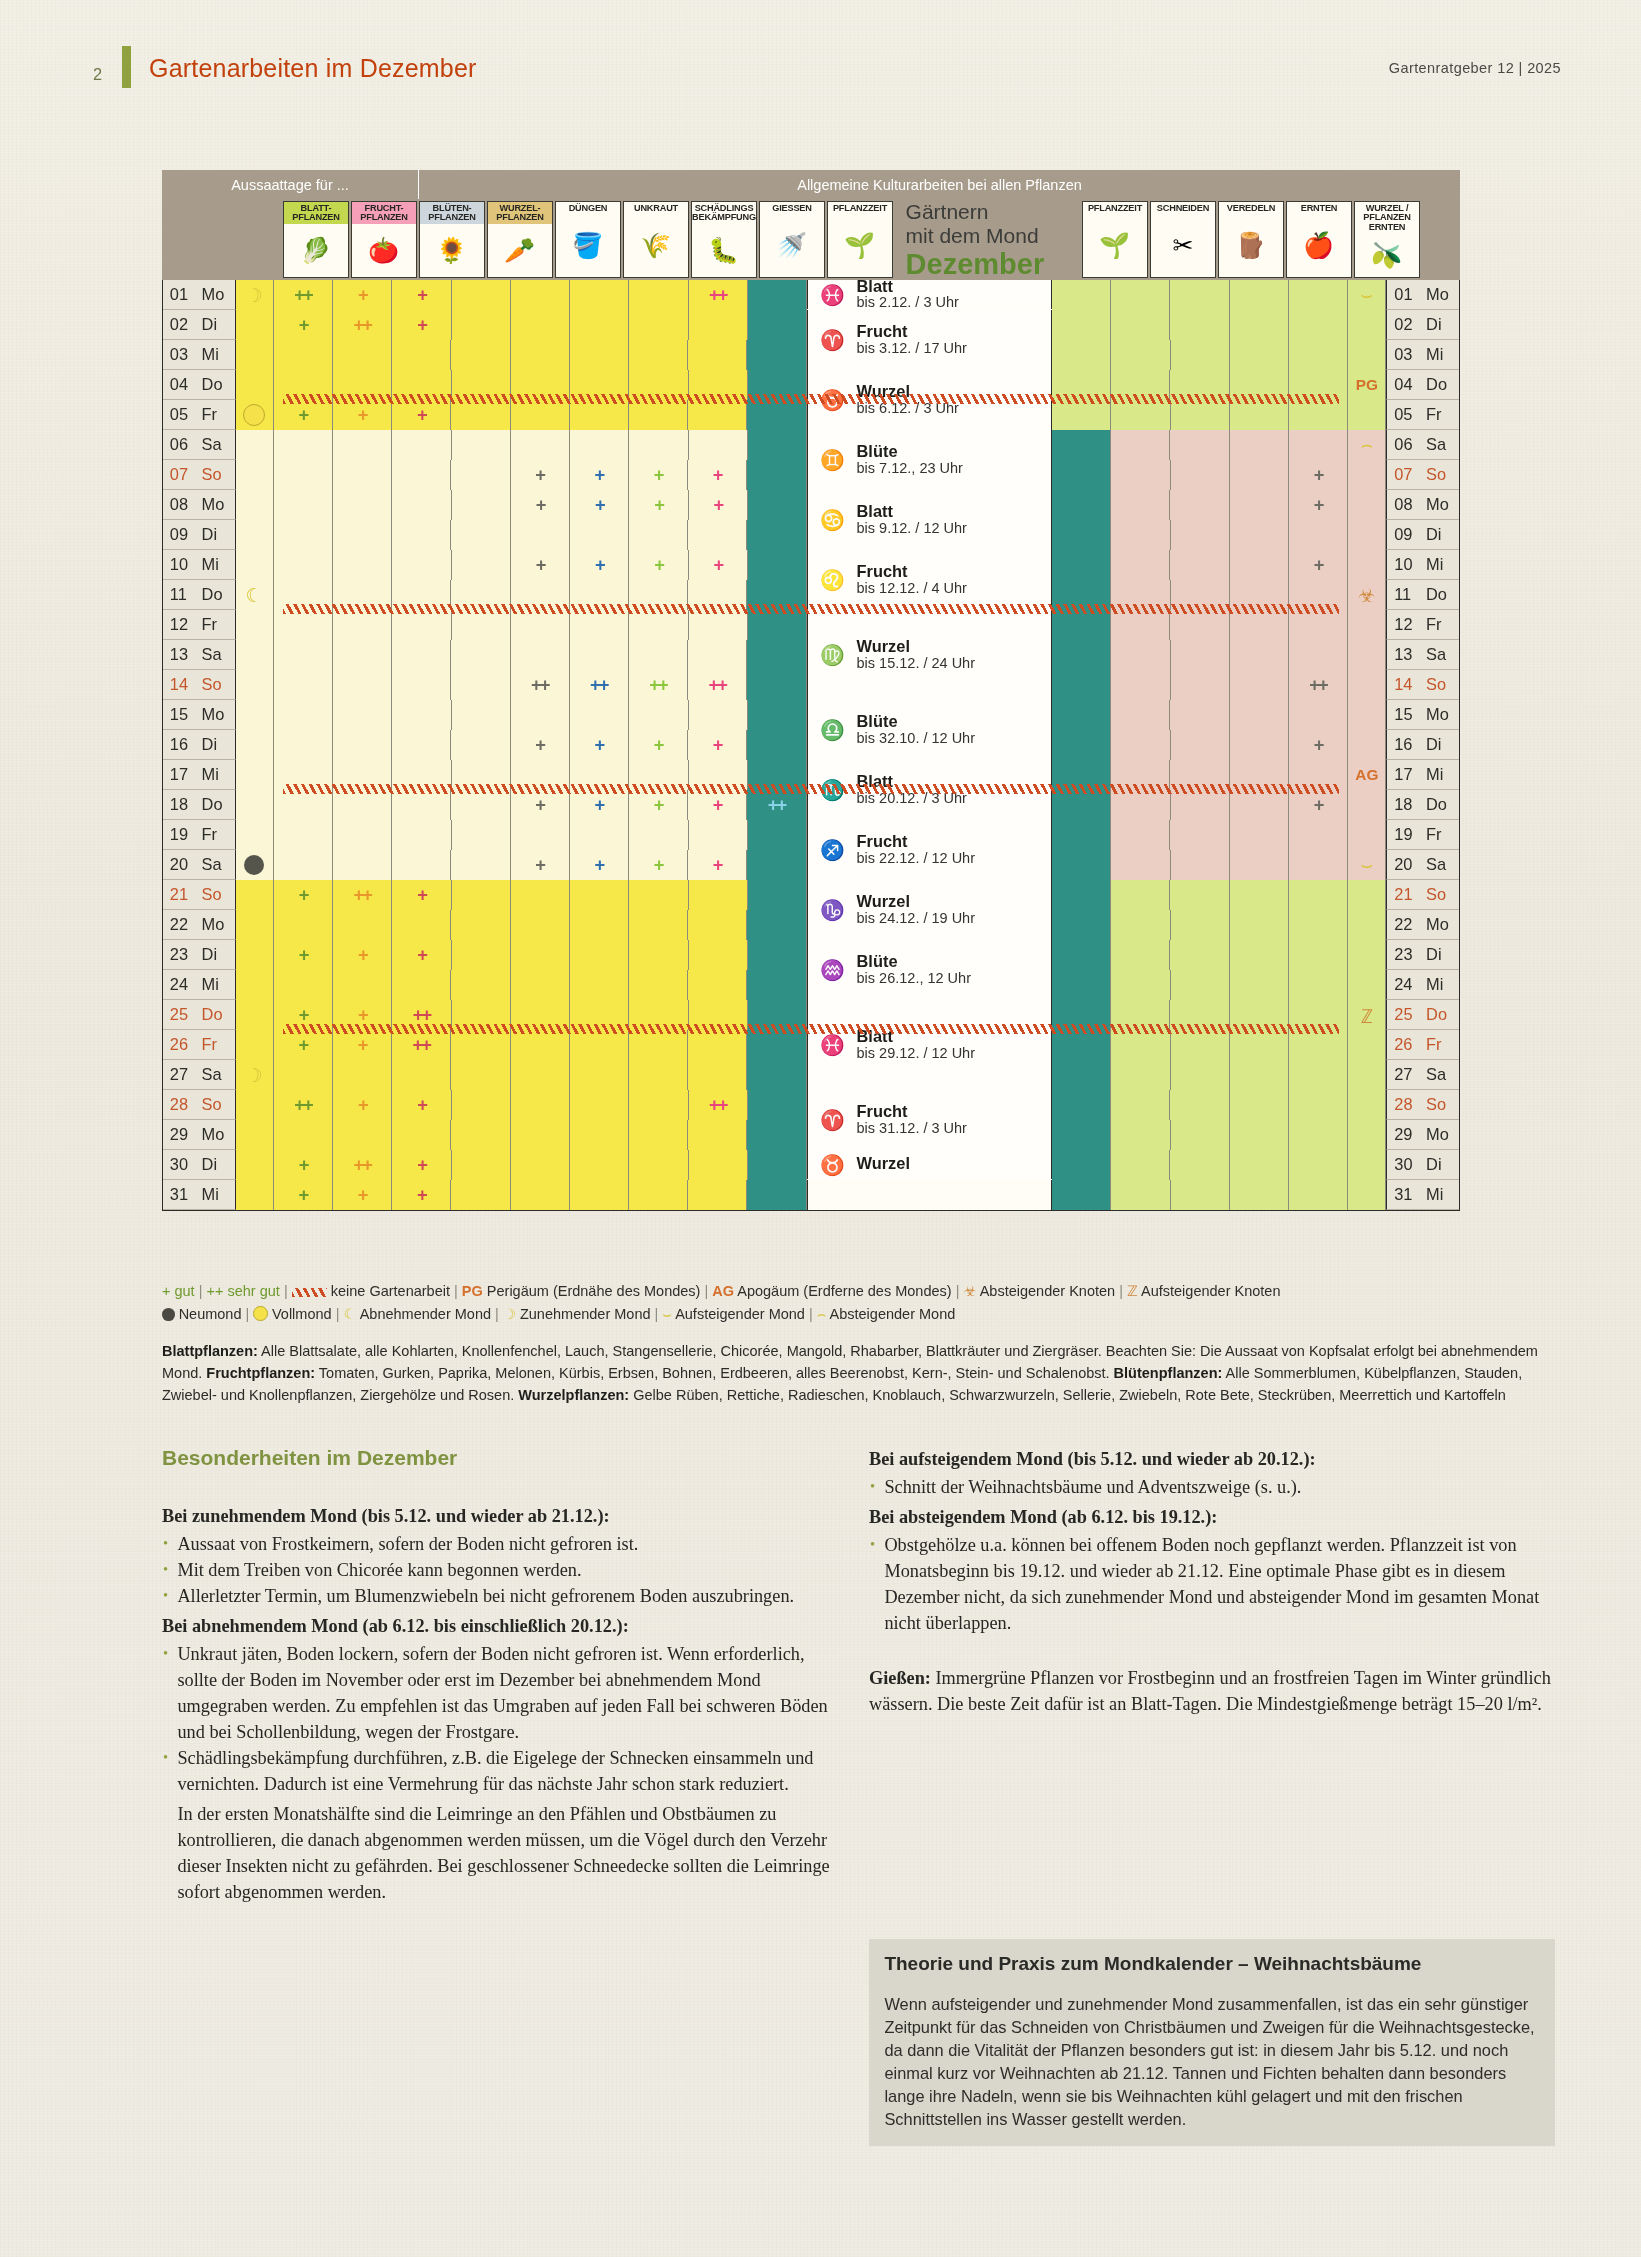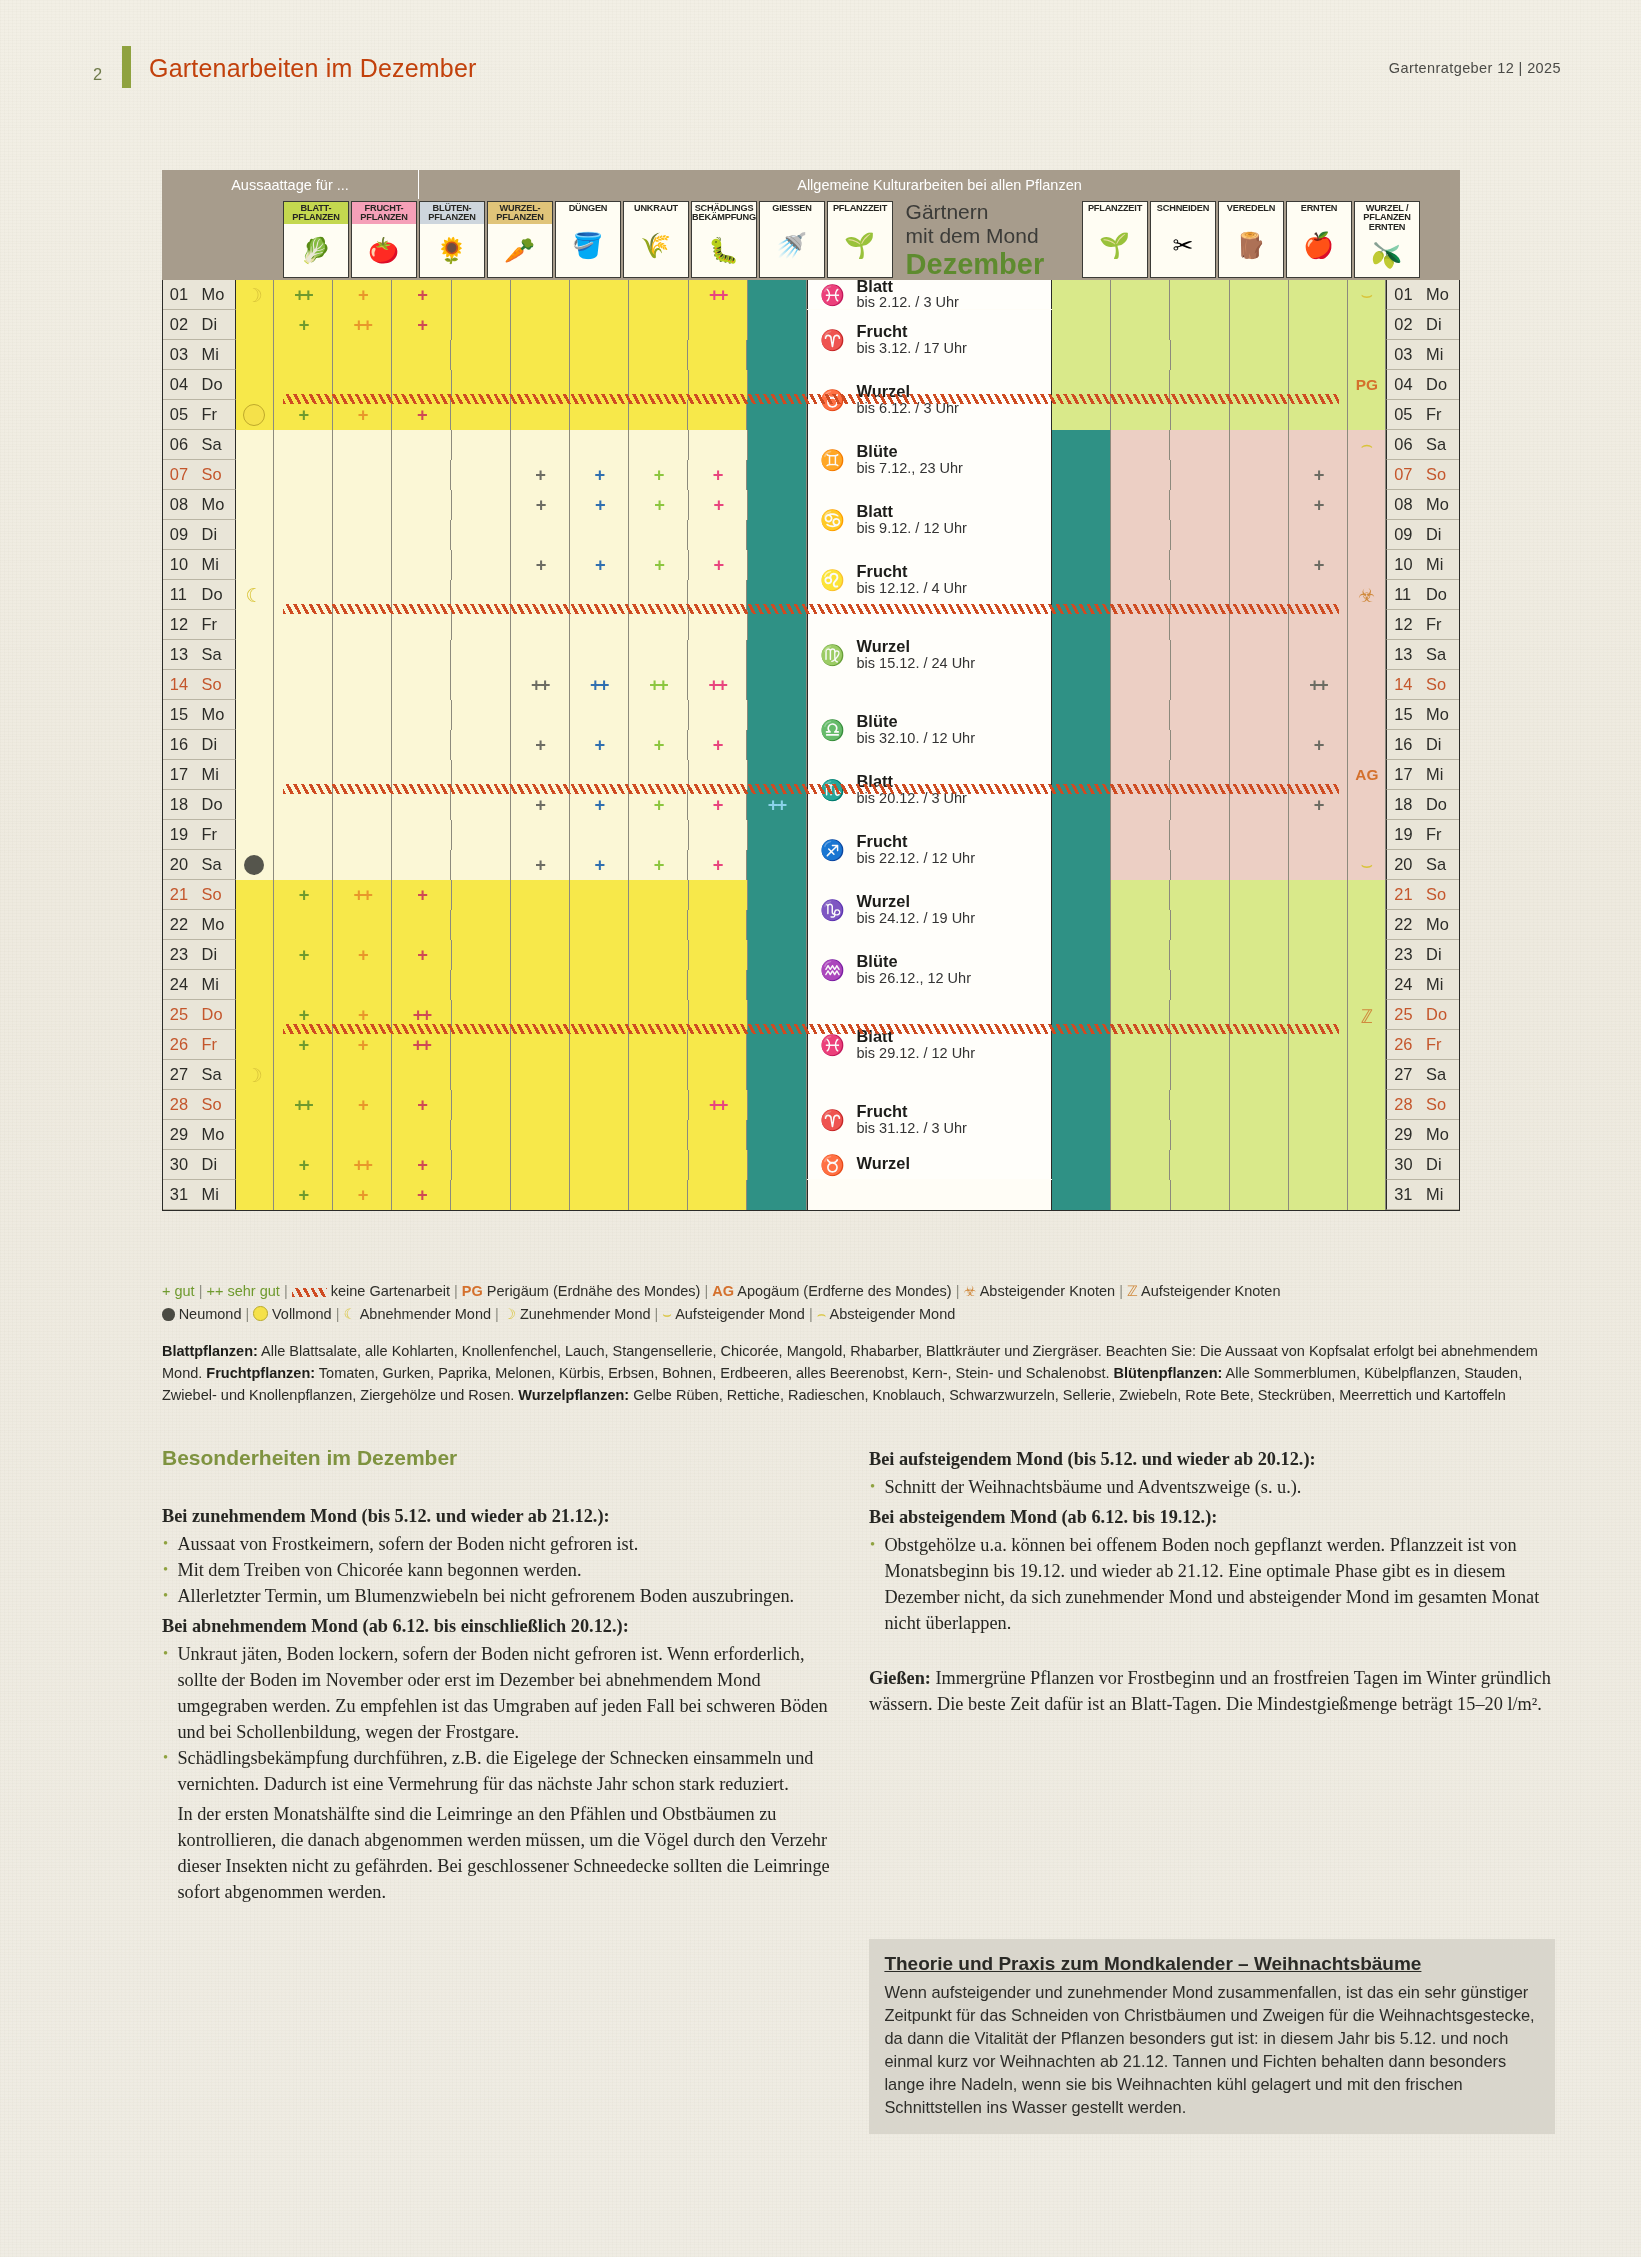--- a/index.html
+++ b/index.html
@@ -96,21 +96,21 @@
   ul.bul{list-style:none;margin:0 0 3.9px;padding:0;}
   ul.bul li{font-size:18.3px;line-height:26px;position:relative;padding-left:15.4px;margin-bottom:0;}
   ul.bul li:before{content:"\2022";position:absolute;left:1px;top:-1px;color:#8fa23f;font-size:14.5px;}
   p.para{font-size:18.3px;line-height:26px;margin:0;padding-left:15.4px;}
   p.plain{font-size:18.3px;line-height:26px;margin:0;}
   .gap{height:25px;}
 
   
   .infobox{position:absolute;left:869px;top:1939px;width:686px;background:#d9d6cc;padding:13.5px 15.4px 15.4px;
            box-sizing:border-box;font-family:"Liberation Sans", sans-serif;}
-  .infobox h4{margin:0 0 6px;font-size:19px;color:#2a2a26;text-decoration:underline;}
+  .infobox h4{margin:0 0 18px;font-size:19px;color:#2a2a26;}
   .infobox p{margin:0;font-size:16.4px;line-height:23px;color:#2d2d29;}
 
   
   .moon-wax{color:#d9c43a;} .moon-full{display:inline-block;width:20px;height:20px;border-radius:50%;
             background:#f5e14a;border:1.4px solid #bfa92b;}
   .moon-new{display:inline-block;width:20px;height:20px;border-radius:50%;background:#55554c;}
   .asc-k{color:#d08a3e;} .dsc-k{color:#d08a3e;}
   .pgt{color:#d4702c;font-weight:bold;font-size:15.4px;}
 </style>
 </head>

